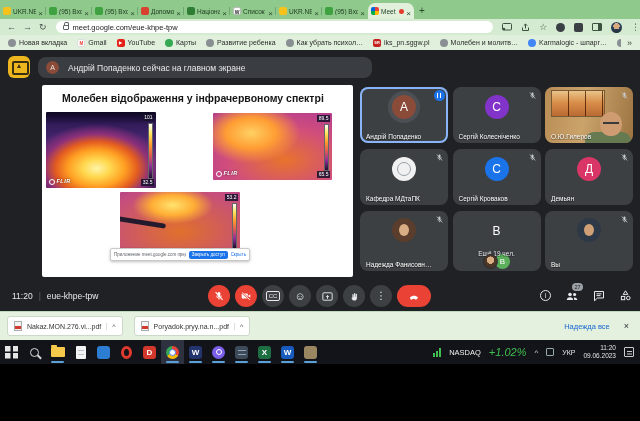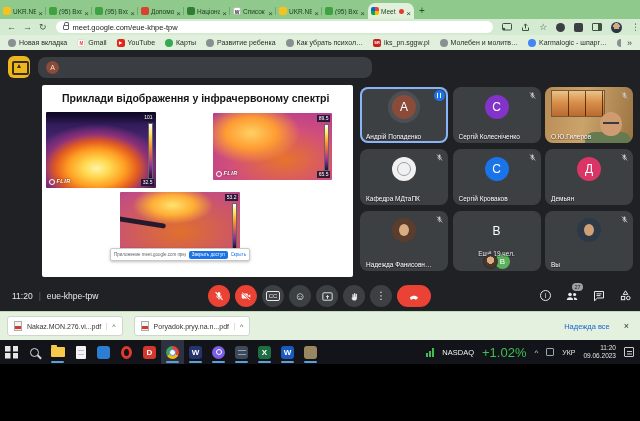--- a/index.html
+++ b/index.html
@@ -163,21 +163,21 @@
   .tb-slot.chrome .tbi::after { content:""; position:absolute; width:5px; height:5px; border-radius:50%; background:#fff; border:1.5px solid #4285f4; }
   .tb-slot.viber .tbi { background:#7b5fe8; border-radius:50%; position:relative; }
   .tb-slot.viber .tbi::after { content:""; position:absolute; width:4px; height:4px; border:1px solid #fff; border-radius:50%; }
   .tb-slot.calc .tbi { background:#3c4a5a;
     background-image:repeating-linear-gradient(0deg, transparent 0 3px, #8fa2b5 3px 4px); background-size:8px 8px; background-position:center bottom 1px; background-repeat:no-repeat; }
   #tray { margin-left:auto; display:flex; align-items:center; gap:8px; padding-right:6px; color:#e4e4e4; }
   .bars { display:flex; gap:1px; align-items:flex-end; height:9px; }
   .bars span { width:2px; background:#3fbf4f; display:block; }
   .bars span:nth-child(1){height:4px;} .bars span:nth-child(2){height:6px;} .bars span:nth-child(3){height:9px;}
   #nasdaq-label { font-size:7.5px; color:#f0f0f0; }
-  #nasdaq-chg { font-size:13px; color:#3fbf4f; }
+  #nasdaq-chg { font-size:11px; color:#3fbf4f;font-style:italic; }
   #tray-chev { font-size:8px; color:#ddd; }
   .tray-mini { width:8px; height:8px; border:1px solid #9aa; border-radius:1px; }
   #tray-lang { font-size:7px; }
   #tray-clock { text-align:right; font-size:6.5px; line-height:1.3; }
   #tray-notif { width:10px; height:10px; border:1px solid #ccc; border-radius:1px; position:relative; }
   #tray-notif::after { content:""; position:absolute; left:1.5px; right:1.5px; top:2.5px; border-top:1px solid #ccc; box-shadow:0 2.5px 0 #ccc; }
 
   svg { display:block; }
 </style>
 </head>
@@ -329,24 +329,25 @@
 
       </span>
     </div>
   <span id="bm-more">»</span>
 </div>
 
 <div id="meet">
   <div id="present-btn"></div>
   <div id="banner">
     <span class="bav">A</span>
+    <span class="btxt">Андрій Попаденко сейчас на главном экране</span>
   </div>
 
   <div id="stage">
-    <div id="stage-title">Приклади відображення у інфрачервоному спектрі</div>
+    <div id="stage-title">Молебен відображення у інфрачервоному спектрі</div>
     <div id="thermals">
 
     <div class="thermal t1">
 
           <span class="tscale"></span>
           <span class="tmax">101</span>
           <span class="tmin">32.5</span>
           <span class="flir">FLIR</span>
         </div>
         <div class="thermal t2">

